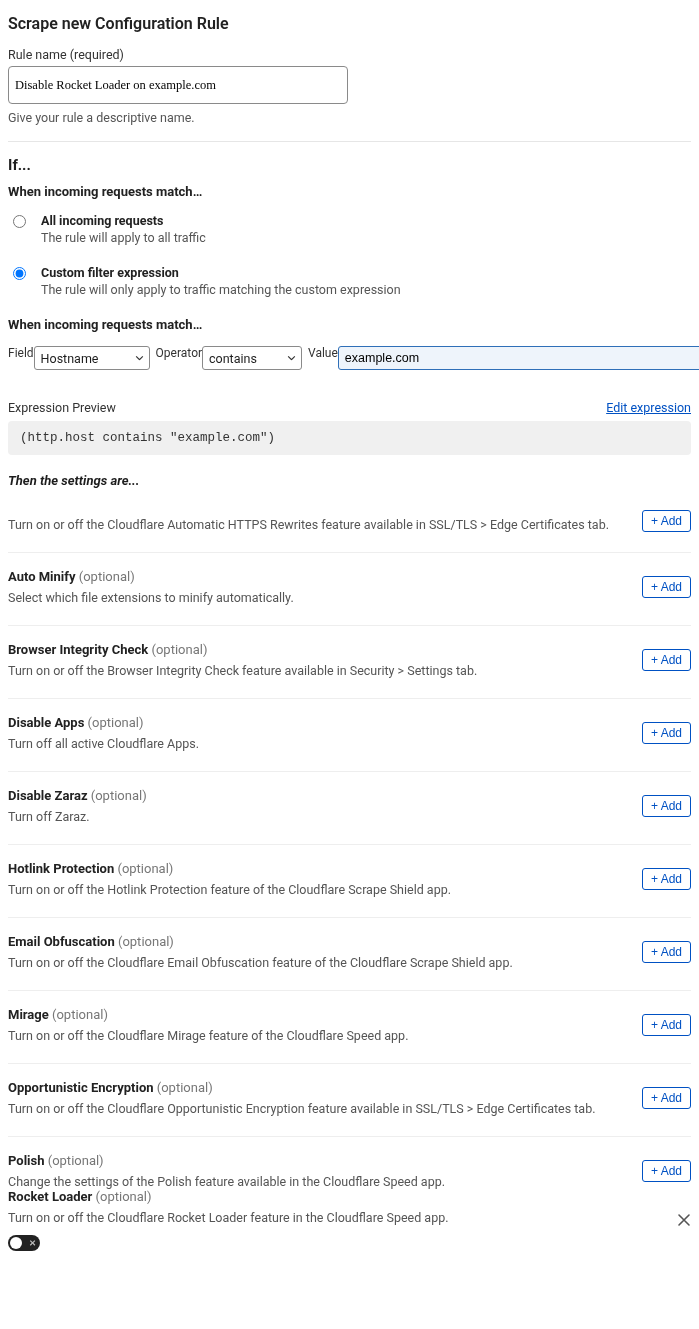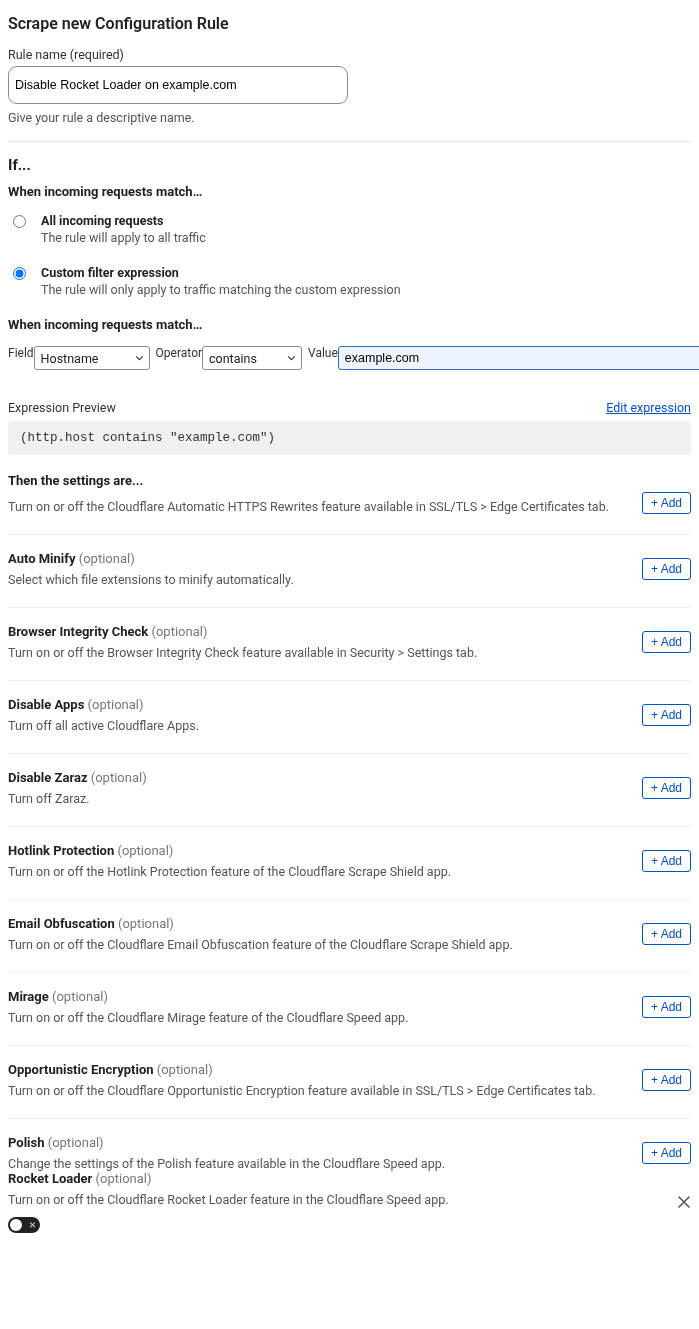--- a/index.html
+++ b/index.html
@@ -22,22 +22,23 @@
     font-size: 12.5px;
     color: #333;
     margin-bottom: 4px;
   }
   .text-input {
     width: 340px;
     height: 24px;
     padding: 18px 6px;
     font-size: 12.5px;
     border: 1px solid #8a8a8a;
-    border-radius: 9px;
+    border-radius: 4px;
     background: #fff;
+    font-family: Liberation Serif, serif;
   }
   .helper {
     font-size: 12.5px;
     color: #555;
     margin-top: 6px;
   }
   hr.sep {
     border: none;
     border-top: 1px solid #e6e6e6;
     margin: 16px 0 14px 0;
@@ -147,21 +148,22 @@
     border-radius: 4px;
     padding: 10px 12px;
     font-family: "SFMono-Regular", Consolas, "Liberation Mono", Menlo, monospace;
     font-size: 12.5px;
     color: #333;
     margin-top: 6px;
   }
   h3.then-head {
     font-size: 13px;
     font-weight: 700;
-    margin: 18px 0 4px 0;
+    margin: 18px 0 22px 0;
+    font-style: italic;
   }
   .setting {
     display: flex;
     justify-content: space-between;
     align-items: center;
     padding: 0 0 20px 0;
     border-bottom: 1px solid #eee;
     margin-bottom: 16px;
   }
   .setting:last-of-type { border-bottom: none; margin-bottom: 0; padding-bottom: 0; gap: 14px; }

